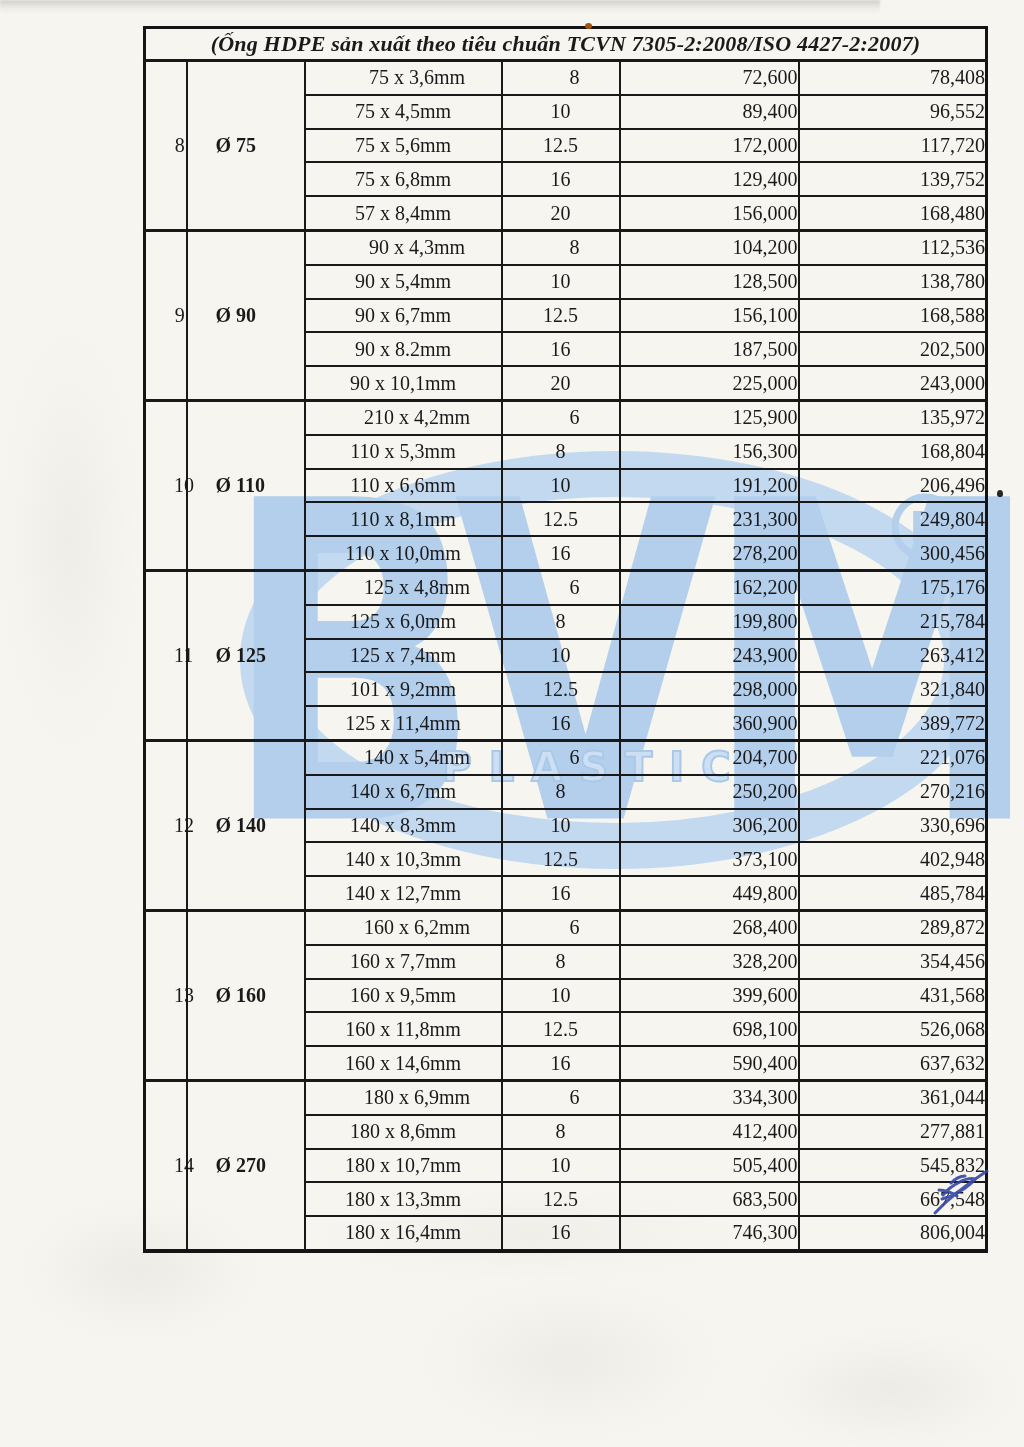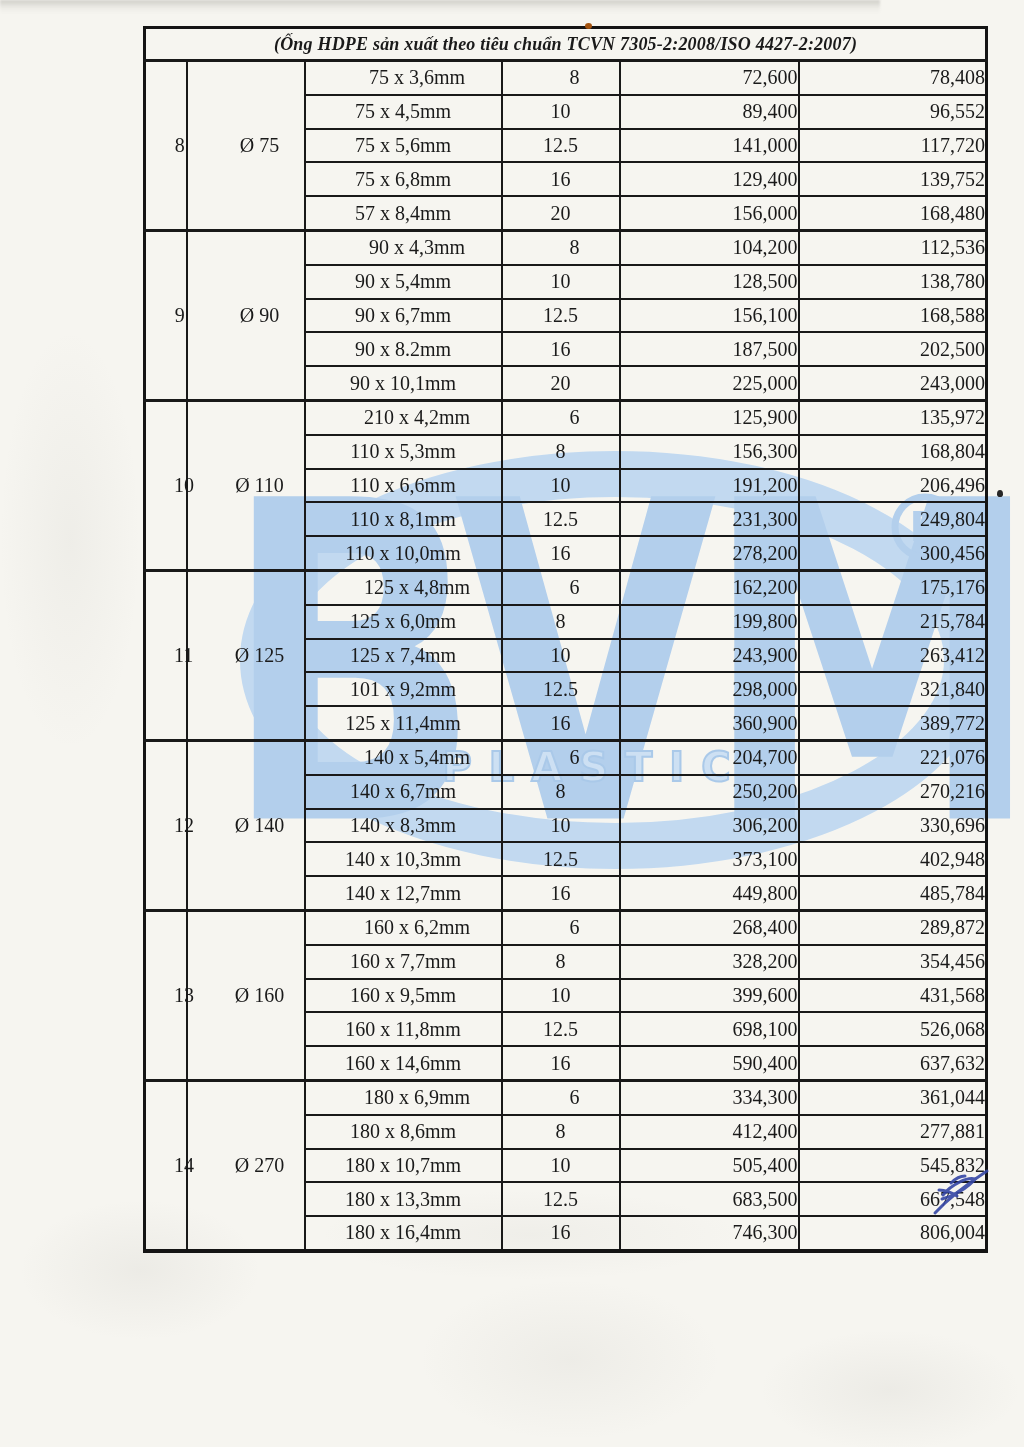--- a/index.html
+++ b/index.html
@@ -35,28 +35,28 @@
     width:842px;
     background:transparent;
   }
   table.price td { border:2px solid #191919; padding:0; }
   table.price { border:3px solid #141414; border-bottom-width:4px; }
   td.header-cell {
     height:30px;
     text-align:center;
     font-weight:bold;
     font-style:italic;
-    font-size:18px;
+    font-size:22px;
     letter-spacing:0.2px;
     border-bottom-width:2px;
   }
   tr.group-start td { border-top-width:3px;padding-left:28px; }
   td.data { height:31.8px; font-size:20px; vertical-align:middle; }
   td.idx-cell  { text-align:center; }
-  td.dia-cell  { text-align:center; font-weight:normal; }
+  td.dia-cell  { font-weight:bold; }
   td.size-cell { text-align:center; }
   td.pn-cell   { text-align:center; }
   td.pa-cell, td.pb-cell { text-align:right; padding-right:21px; }
 
   .stray-dot {
     position:absolute; left:997px; top:490px; width:6px; height:7px;
     background:#272727; border-radius:50% 50% 50% 50%/60% 60% 40% 40%;
   }
   .orange-speck {
     position:absolute; left:585px; top:23px; width:7px; height:6px;
@@ -113,21 +113,21 @@
           </tr>
           <tr class="row-inner">
             <td class="data size-cell">75 x 4,5mm</td>
             <td class="data pn-cell">10</td>
             <td class="data pa-cell">89,400</td>
             <td class="data pb-cell">96,552</td>
           </tr>
           <tr class="row-inner">
             <td class="data size-cell">75 x 5,6mm</td>
             <td class="data pn-cell">12.5</td>
-            <td class="data pa-cell">141,000</td>
+            <td class="data pa-cell">172,000</td>
             <td class="data pb-cell">117,720</td>
           </tr>
           <tr class="row-inner">
             <td class="data size-cell">75 x 6,8mm</td>
             <td class="data pn-cell">16</td>
             <td class="data pa-cell">129,400</td>
             <td class="data pb-cell">139,752</td>
           </tr>
           <tr class="row-inner">
             <td class="data size-cell">57 x 8,4mm</td>

